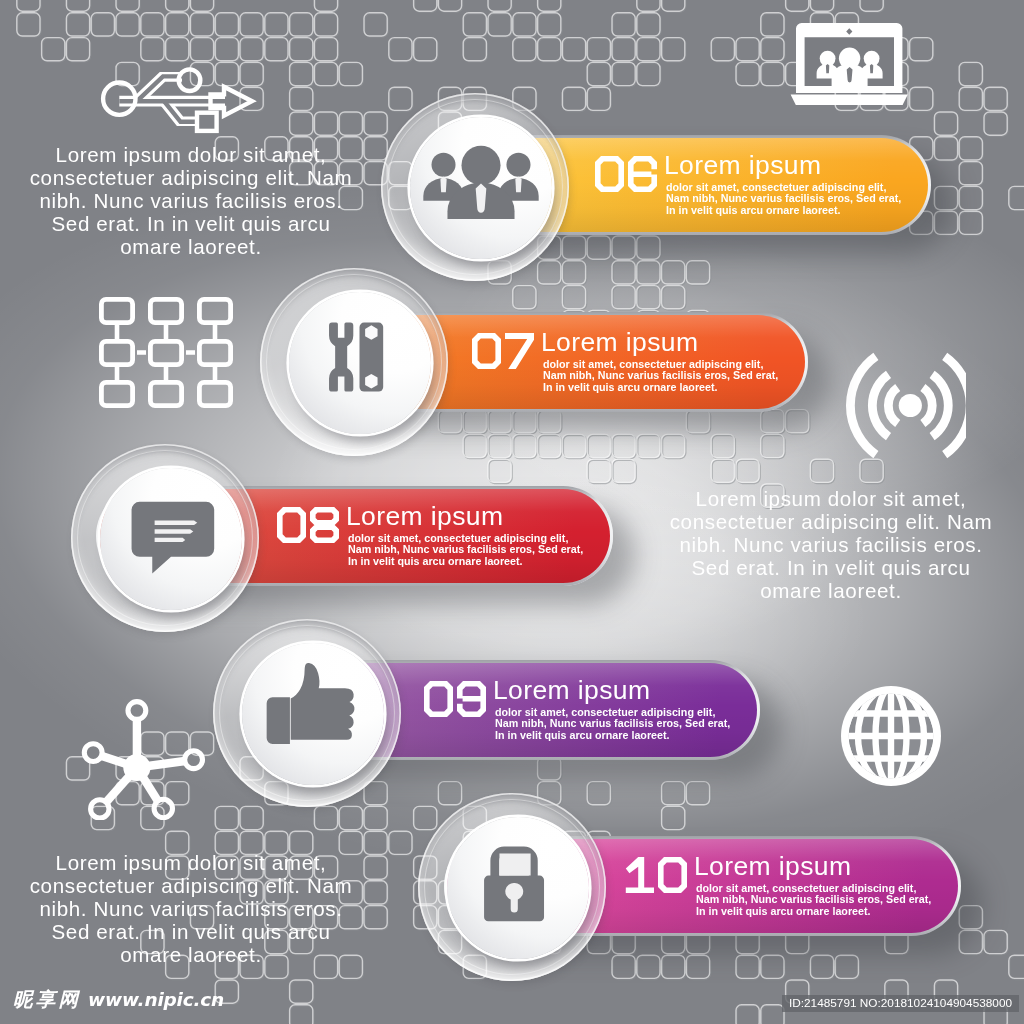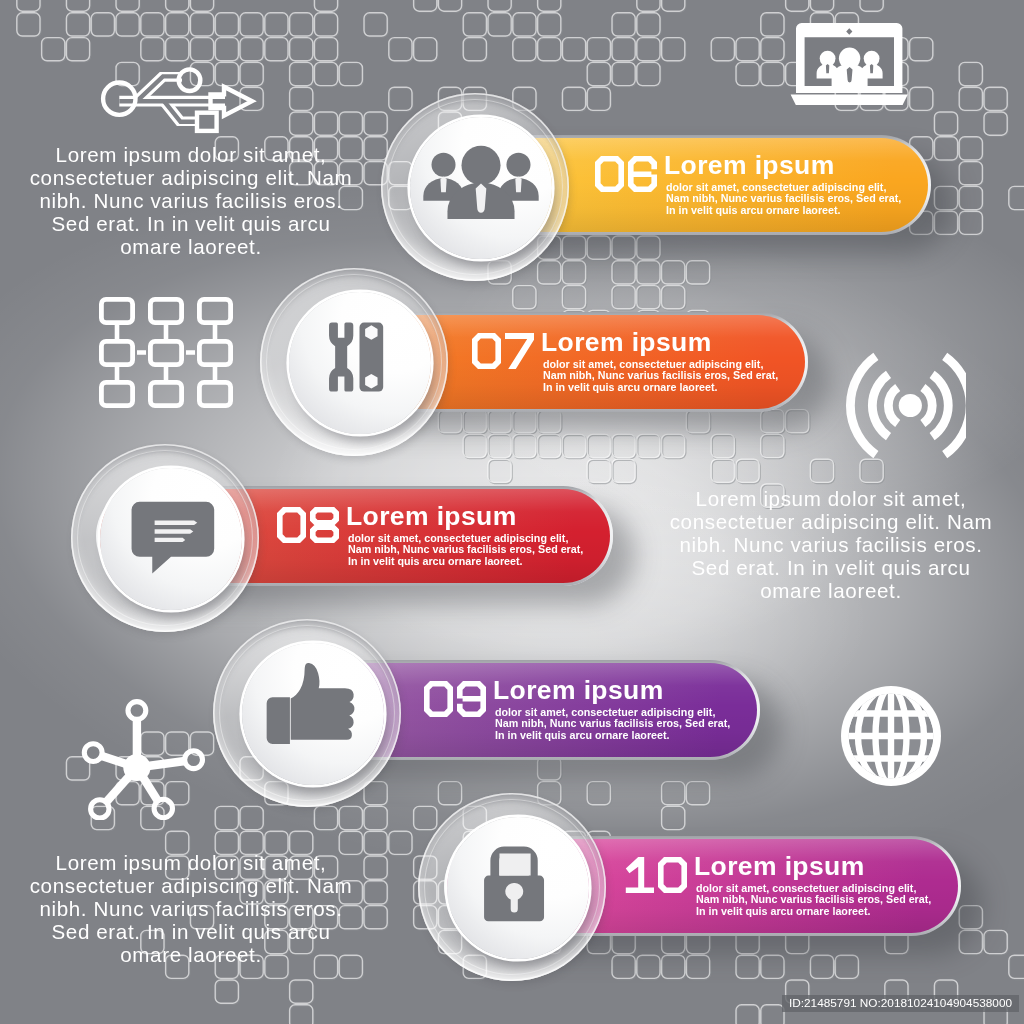--- a/index.html
+++ b/index.html
@@ -34,21 +34,21 @@
       box-shadow:22px 19px 26px rgba(64,66,71,.38);}
   .bar .btray{position:absolute;inset:0;border-radius:50px;
       background:linear-gradient(180deg,#9fa1a6 0%,#dfe1e3 16%,#f3f4f5 42%,#eceef0 62%,#c2c4c9 88%,#a8aaaf 100%);}
   .bar .bfill{position:absolute;left:3px;right:3px;top:3px;bottom:3px;border-radius:47px;}
   .bar .bshine{position:absolute;left:3px;right:3px;top:3px;bottom:3px;border-radius:47px;
       background:linear-gradient(180deg,rgba(255,255,255,.22) 0%,rgba(255,255,255,.04) 24%,
                  rgba(255,255,255,0) 46%,rgba(0,0,0,.03) 74%,rgba(0,0,0,.10) 100%);}
 
   .num{position:absolute;line-height:0;}
   .numsvg{display:block;}
-  .ttl{position:absolute;color:#fff;font-weight:bold;line-height:1;white-space:nowrap;
+  .ttl{position:absolute;color:#fff;font-weight:normal;line-height:1;white-space:nowrap;
        font-size:26.5px;letter-spacing:.38px;}
   .desc{position:absolute;color:#fff;font-weight:bold;white-space:nowrap;
        font-size:10.72px;line-height:11.8px;letter-spacing:0;}
 
   
   .glass{position:absolute;border-radius:50%;
      background:
        linear-gradient(160deg, rgba(255,255,255,.62) 0%, rgba(255,255,255,.40) 40%,
                        rgba(255,255,255,.46) 70%, rgba(255,255,255,.70) 100%);
      box-shadow: inset 0 0 0 1.6px rgba(255,255,255,.70),
@@ -414,14 +414,18 @@
       </div>
       <div class="para" style="left:-29px;top:852px;width:440px;">
         <div>Lorem ipsum dolor sit amet,</div>
         <div>consectetuer adipiscing elit. Nam</div>
         <div>nibh. Nunc varius facilisis eros.</div>
         <div>Sed erat. In in velit quis arcu</div>
         <div>omare laoreet.</div>
       </div>
     </div>
 
+  <div id="wm">
+    <span class="cn">昵享网</span>
+    <span class="url">www.nipic.cn</span>
+  </div>
   <div id="idbar">ID:21485791 NO:20181024104904538000</div>
 </div>
 
 </body></html>

